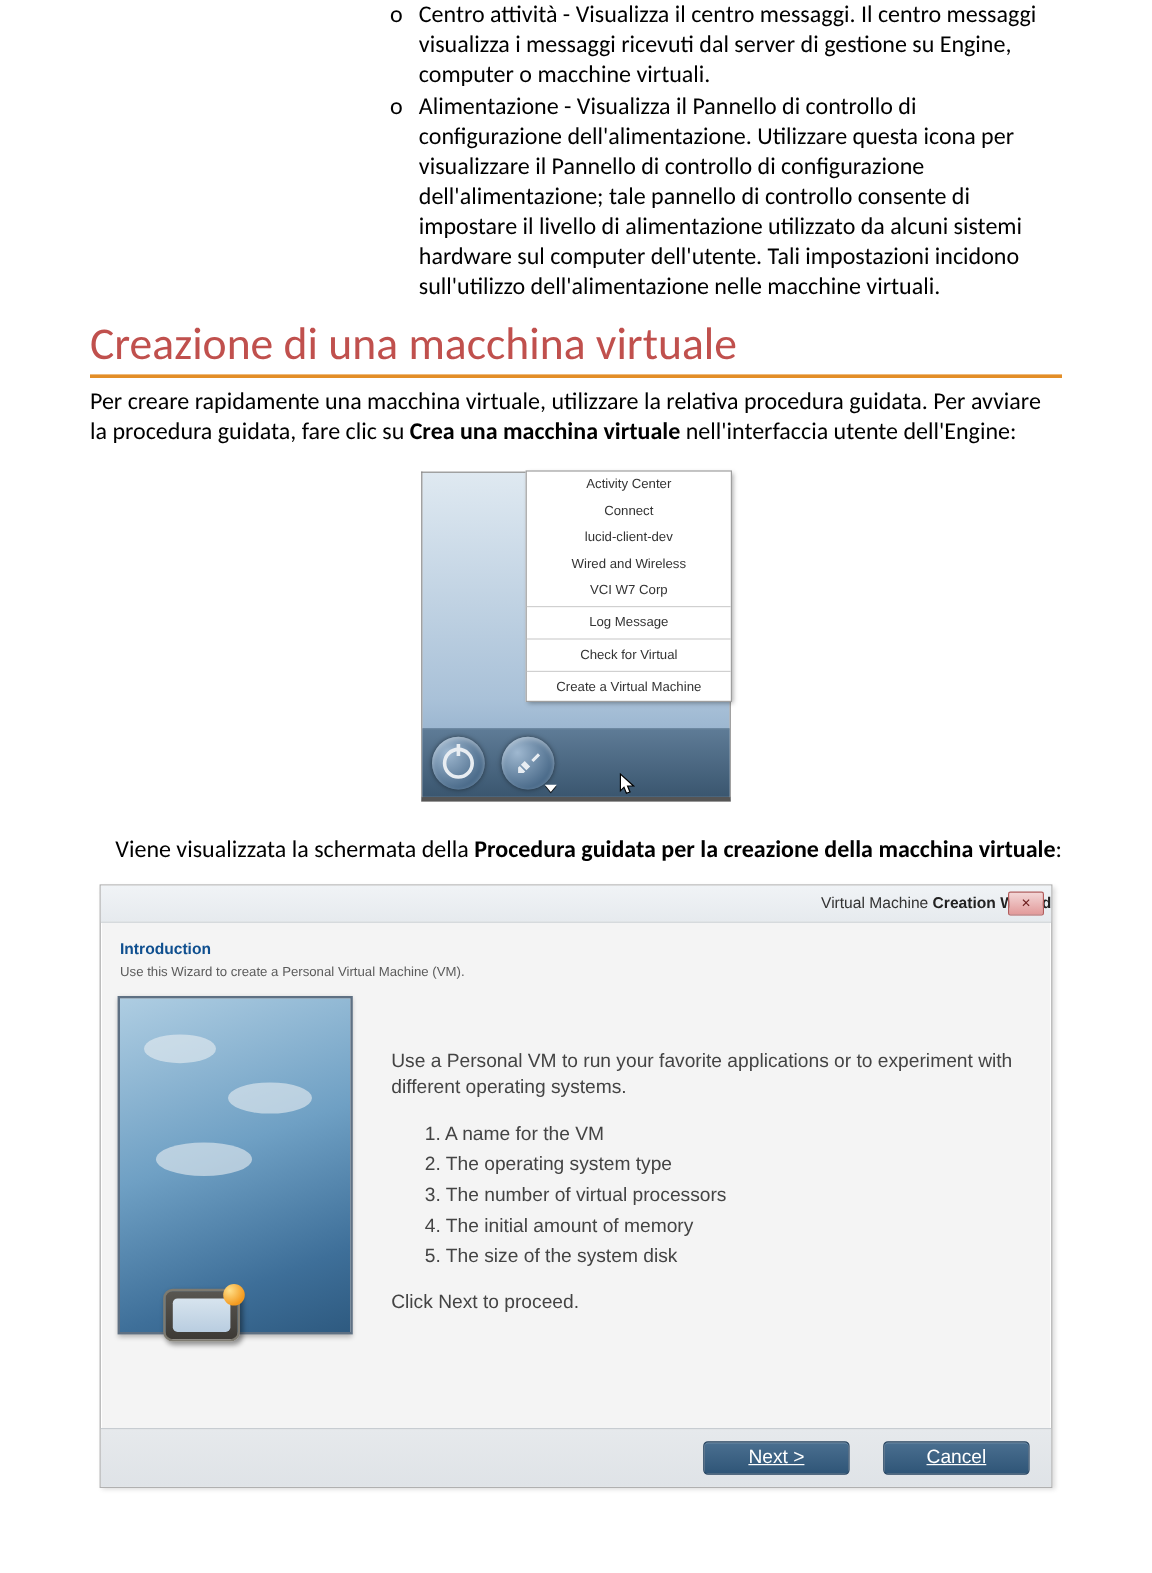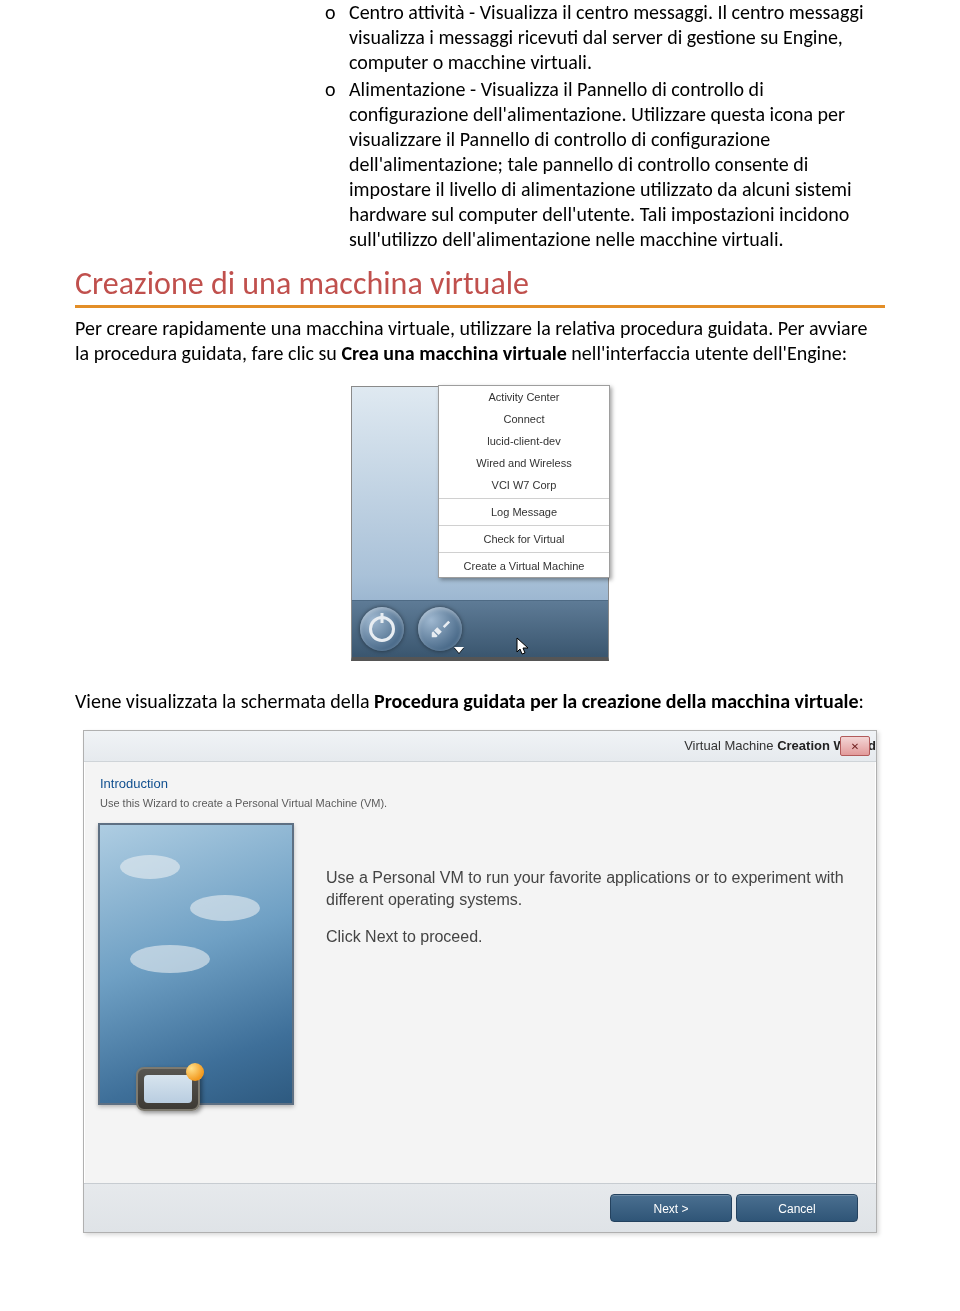--- a/index.html
+++ b/index.html
@@ -13,21 +13,21 @@
 
   
   .bullet-list { margin:0 0 12px 0; padding:0 0 0 250px; font-size:20px; line-height:1.25; }
   .bullet-item { display:flex; margin-bottom:2px; }
   .bullet-letter { width:24px; flex:none; }
   .bullet-text { flex:1; }
 
   
   .section-heading {
     color:#c0504d;
-    font-size:32px;
+    font-size:38px;
     font-weight:400;
     margin:10px 0 6px 0;
     border-bottom:3px solid #e38e27;
     padding-bottom:2px;
   }
 
   
   .body-para { font-size:20px; line-height:1.25; margin:8px 0 20px 0; }
   .bold { font-weight:bold; }
 
@@ -70,21 +70,21 @@
     box-shadow:0 0 4px rgba(0,0,0,.5),inset 0 2px 4px rgba(255,255,255,.4);
     display:flex; align-items:center; justify-content:center;
     position:relative;
   }
   .orb2 svg { width:22px; height:22px; }
   .tiny-chevron { position:absolute; right:-2px; bottom:-2px; width:0; height:0; border-left:5px solid transparent; border-right:5px solid transparent; border-top:6px solid #ffffff; filter:drop-shadow(0 1px 0 #000); }
   .cursor { position:absolute; right:78px; bottom:2px; width:14px; height:18px; }
   .cursor svg { width:14px; height:18px; }
 
   
-  .caption-line { font-size:20px; line-height:1.25; margin:0 0 16px 0; }
+  .caption-line { font-size:20px; line-height:1.25; margin:0 0 16px 0;text-align:right; }
 
   
   .wizard {
     width:792px; margin:0 auto 100px auto;
     border:1px solid #b0b0b0;
     background:#f4f4f4;
     font-family:Tahoma,Arial,sans-serif;
     box-shadow:0 0 0 1px #fff inset,2px 2px 4px rgba(0,0,0,.15);
   }
   .wizard-titlebar {
@@ -102,21 +102,21 @@
     display:flex; align-items:center; justify-content:center;
   }
   .close-btn:after { content:'✕'; font-size:10px; color:#6b1b1b; }
   .wizard-body { display:flex; min-height:360px; }
   .wizard-left {
     width:232px; padding:0; background:transparent;
   }
   .wizard-intro {
     padding:14px 16px 0 16px;
   }
-  .intro-title { font-size:13px; font-weight:normal; color:#0f4f8f; margin-bottom:6px; }
+  .intro-title { font-size:13px; font-weight:bold; color:#0f4f8f; margin-bottom:6px; }
   .intro-sub   { font-size:11px; color:#5b5b5b; margin-bottom:14px; }
   .left-visual {
     width:192px; height:278px; margin:0 0 0 14px;
     border:2px solid #5e7083;
     background:linear-gradient(160deg,#aecde2 0%,#6fa0c4 45%,#3e6f99 80%,#2e5a80 100%);
     position:relative; box-shadow:0 2px 4px rgba(0,0,0,.25);
   }
   .left-visual .cloud { position:absolute; background:#e9eef2; opacity:.6; border-radius:50%; }
   .badge {
     position:absolute; left:36px; bottom:-8px;
@@ -141,25 +141,26 @@
   .right-line { margin:0 0 14px 0; line-height:1.4; }
   .right-list { margin:0 0 14px 0; padding:0 0 0 28px; line-height:1.6; list-style:none; }
   .right-list li { position:relative; }
   .wizard-footer {
     height:48px; background:linear-gradient(#e6e9ec,#dfe3e7);
     border-top:1px solid #c7ccd1;
     display:flex; justify-content:flex-end; align-items:center;
     padding-right:18px;
   }
   .wizard-btn {
-    width:120px; height:26px; margin-left:4px;
-    color:#ffffff; font-size:12px; text-align:center; line-height:26px;
+    width:120px; height:26px; margin-left:28px;
+    color:#ffffff; font-size:16px; text-align:center; line-height:26px;
     border:1px solid #24425f; border-radius:4px;
     background:linear-gradient(#4a6f90,#2f5577);
     box-shadow:inset 0 1px 0 rgba(255,255,255,.2);
+    text-decoration:underline;
   }
   .wizard-btn span { vertical-align:middle; }
 </style>
 </head>
 <body>
 
 <div class="page">
 
   <div class="bullet-list">
     <div class="bullet-item">
@@ -233,20 +234,27 @@
       <div class="wizard-left">
         <div class="left-visual">
           <div class="cloud" style="left:20px;top:30px;width:60px;height:24px;"></div>
           <div class="cloud" style="left:90px;top:70px;width:70px;height:26px;"></div>
           <div class="cloud" style="left:30px;top:120px;width:80px;height:28px;"></div>
           <div class="badge"></div>
         </div>
       </div>
       <div class="wizard-right">
         <p class="right-line">Use a Personal VM to run your favorite applications or to experiment with different operating systems.</p>
+        <ul class="right-list">
+          <li>1. A name for the VM</li>
+          <li>2. The operating system type</li>
+          <li>3. The number of virtual processors</li>
+          <li>4. The initial amount of memory</li>
+          <li>5. The size of the system disk</li>
+        </ul>
         <p class="right-line">Click Next to proceed.</p>
       </div>
     </div>
 
     <div class="wizard-footer">
       <div class="wizard-btn"><span>Next &gt;</span></div>
       <div class="wizard-btn"><span>Cancel</span></div>
     </div>
   </div>
 

